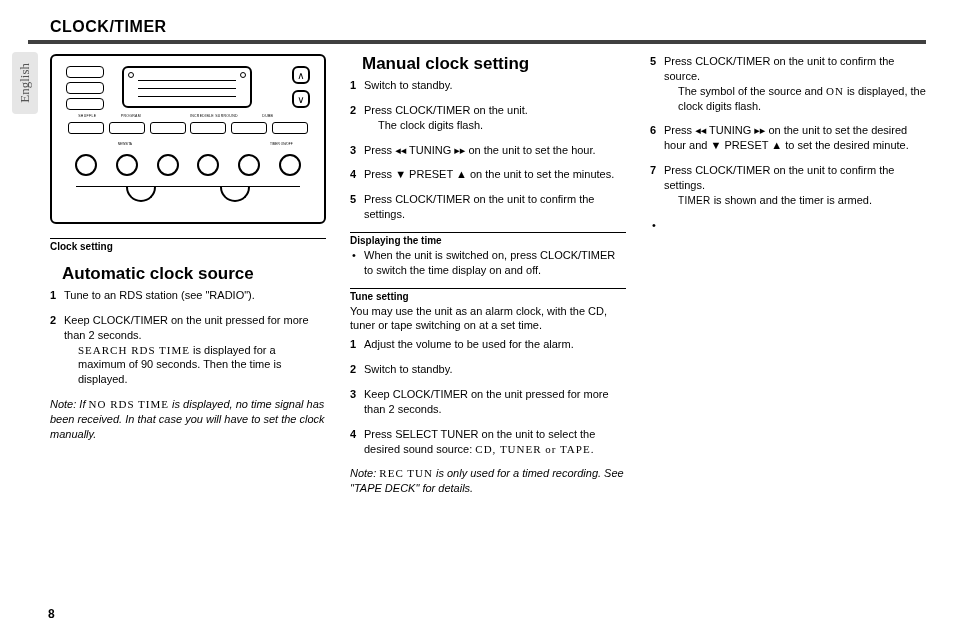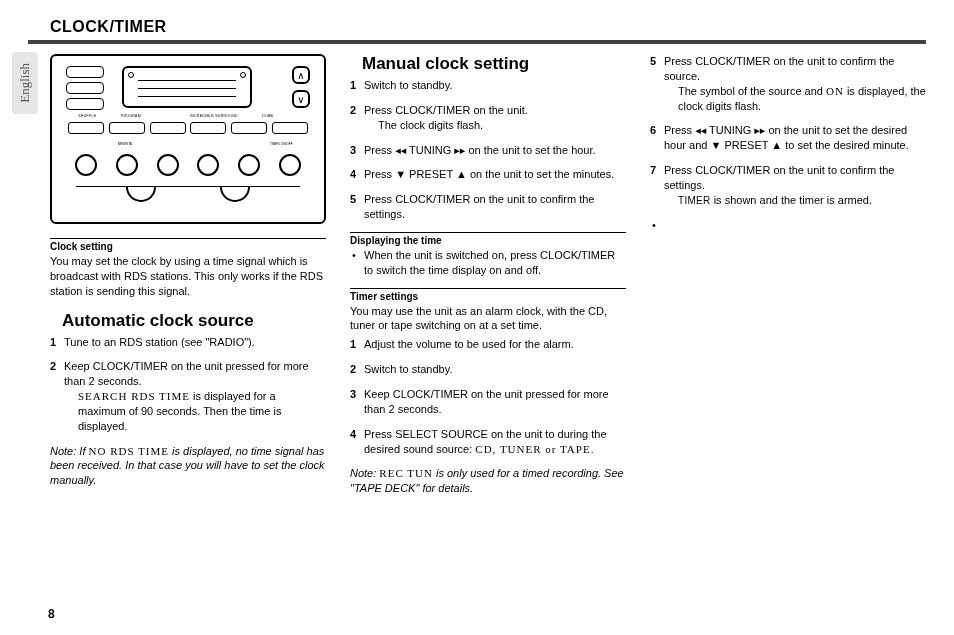--- a/index.html
+++ b/index.html
@@ -192,21 +192,20 @@
           <div class="bb"></div>
       </div>
       <div class="barc">
         <div class="hline"></div>
         <div class="arc-l"></div>
           <div class="arc-r"></div>
       </div>
     </div>
 
     <h3>Clock setting</h3>
-    <p>You may set the clock by using a time signal which is broadcast with RDS stations. This only works if the RDS station is sending this signal.</p>
 
     <h4>Automatic clock source</h4>
     <ol>
       <li>Tune to an RDS station (see "RADIO").</li>
       <li>
         <span>Keep CLOCK/TIMER on the unit pressed for more than 2 seconds.</span>
         <span class="ind">
           <span class="seg">SEARCH RDS TIME</span><span> is displayed for a maximum of 90 seconds. Then the time is displayed.</span>
         </span>
       </li>
@@ -229,30 +228,30 @@
       <li>Press ◂◂ TUNING ▸▸ on the unit to set the hour.</li>
       <li>Press ▼ PRESET ▲ on the unit to set the minutes.</li>
       <li>Press CLOCK/TIMER on the unit to confirm the settings.</li>
     </ol>
 
     <h3>Displaying the time</h3>
     <ul>
       <li>When the unit is switched on, press CLOCK/TIMER to switch the time display on and off.</li>
     </ul>
 
-    <h3>Timer settings</h3>
+    <h3>Tune setting</h3>
     <p>You may use the unit as an alarm clock, with the CD, tuner or tape switching on at a set time.</p>
     <ol>
       <li>Adjust the volume to be used for the alarm.</li>
       <li>Switch to standby.</li>
       <li>
         <span>Keep CLOCK/TIMER on the unit pressed for more than 2 seconds.</span>
       </li>
       <li>
-        <span>Press SELECT SOURCE on the unit to during the desired sound source: </span><span class="seg">CD, TUNER or TAPE.</span>
+        <span>Press SELECT TUNER on the unit to select the desired sound source: </span><span class="seg">CD, TUNER or TAPE.</span>
       </li>
     </ol>
 
     <p class="note">
       <span>Note: </span><span class="seg">REC TUN</span><span> is only used for a timed recording. See "TAPE DECK" for details.</span>
     </p>
   </div>
 
   <div class="col">
     <ol start="5" style="counter-reset: step 4">

